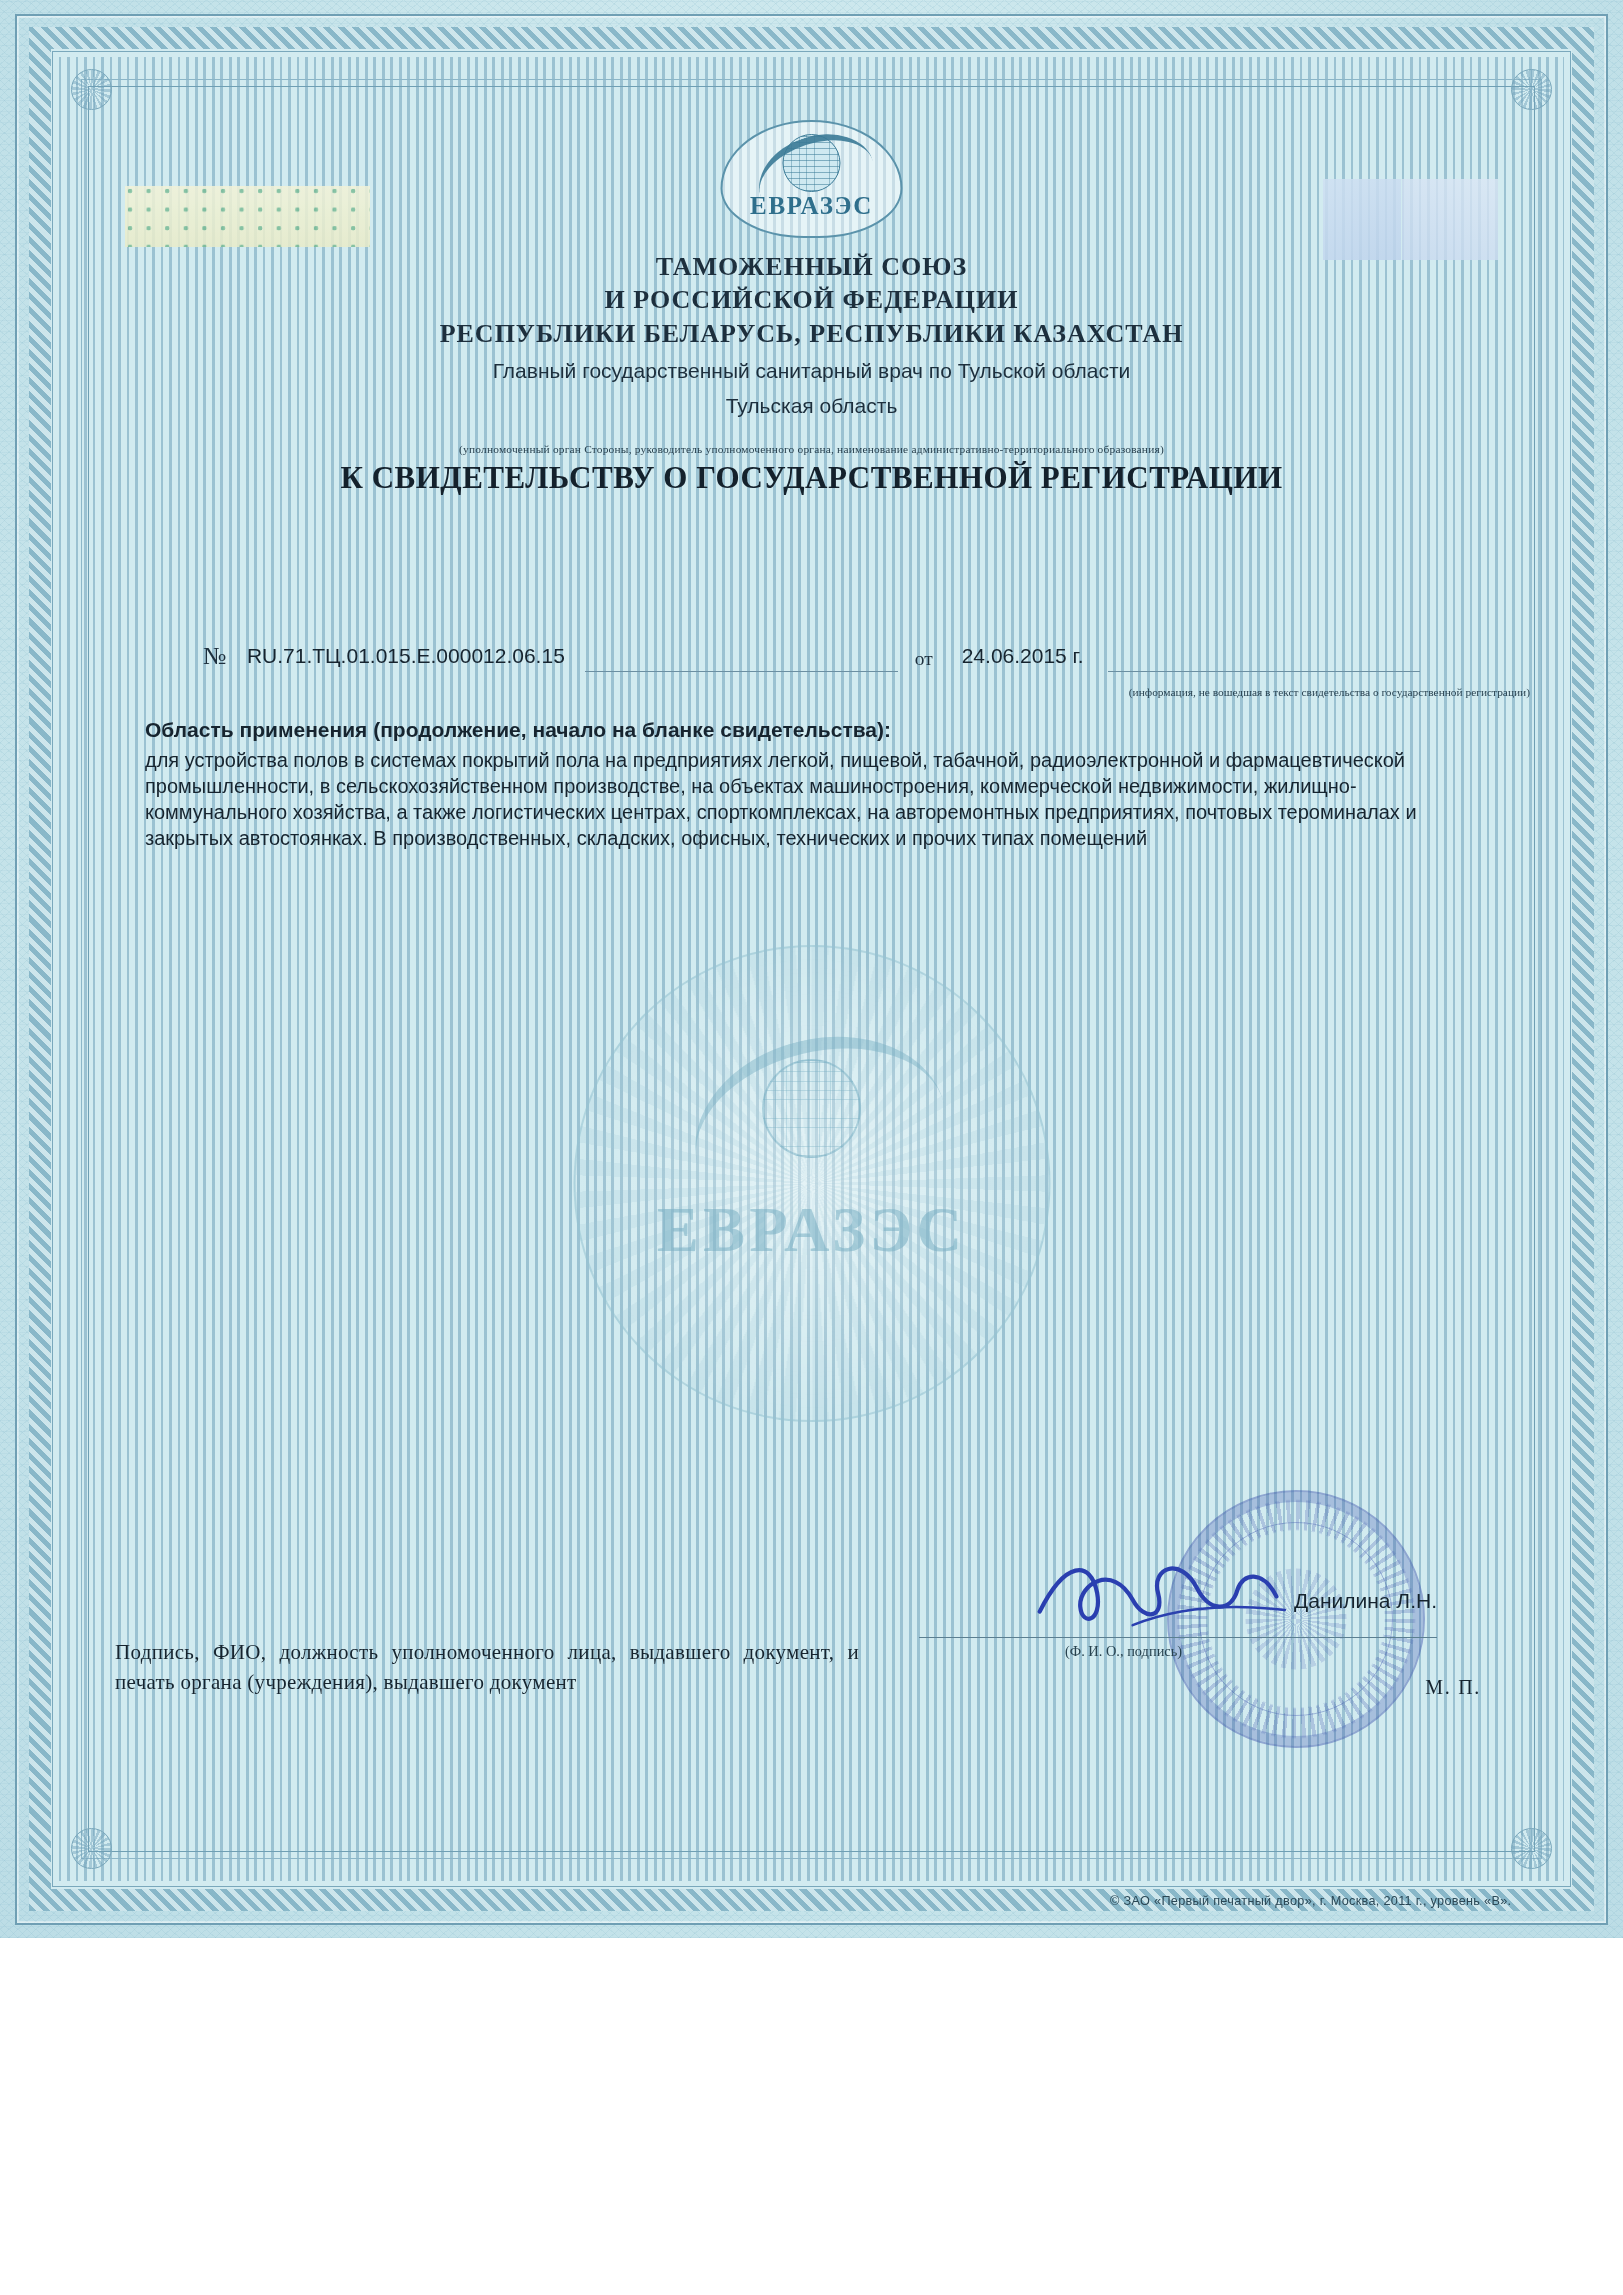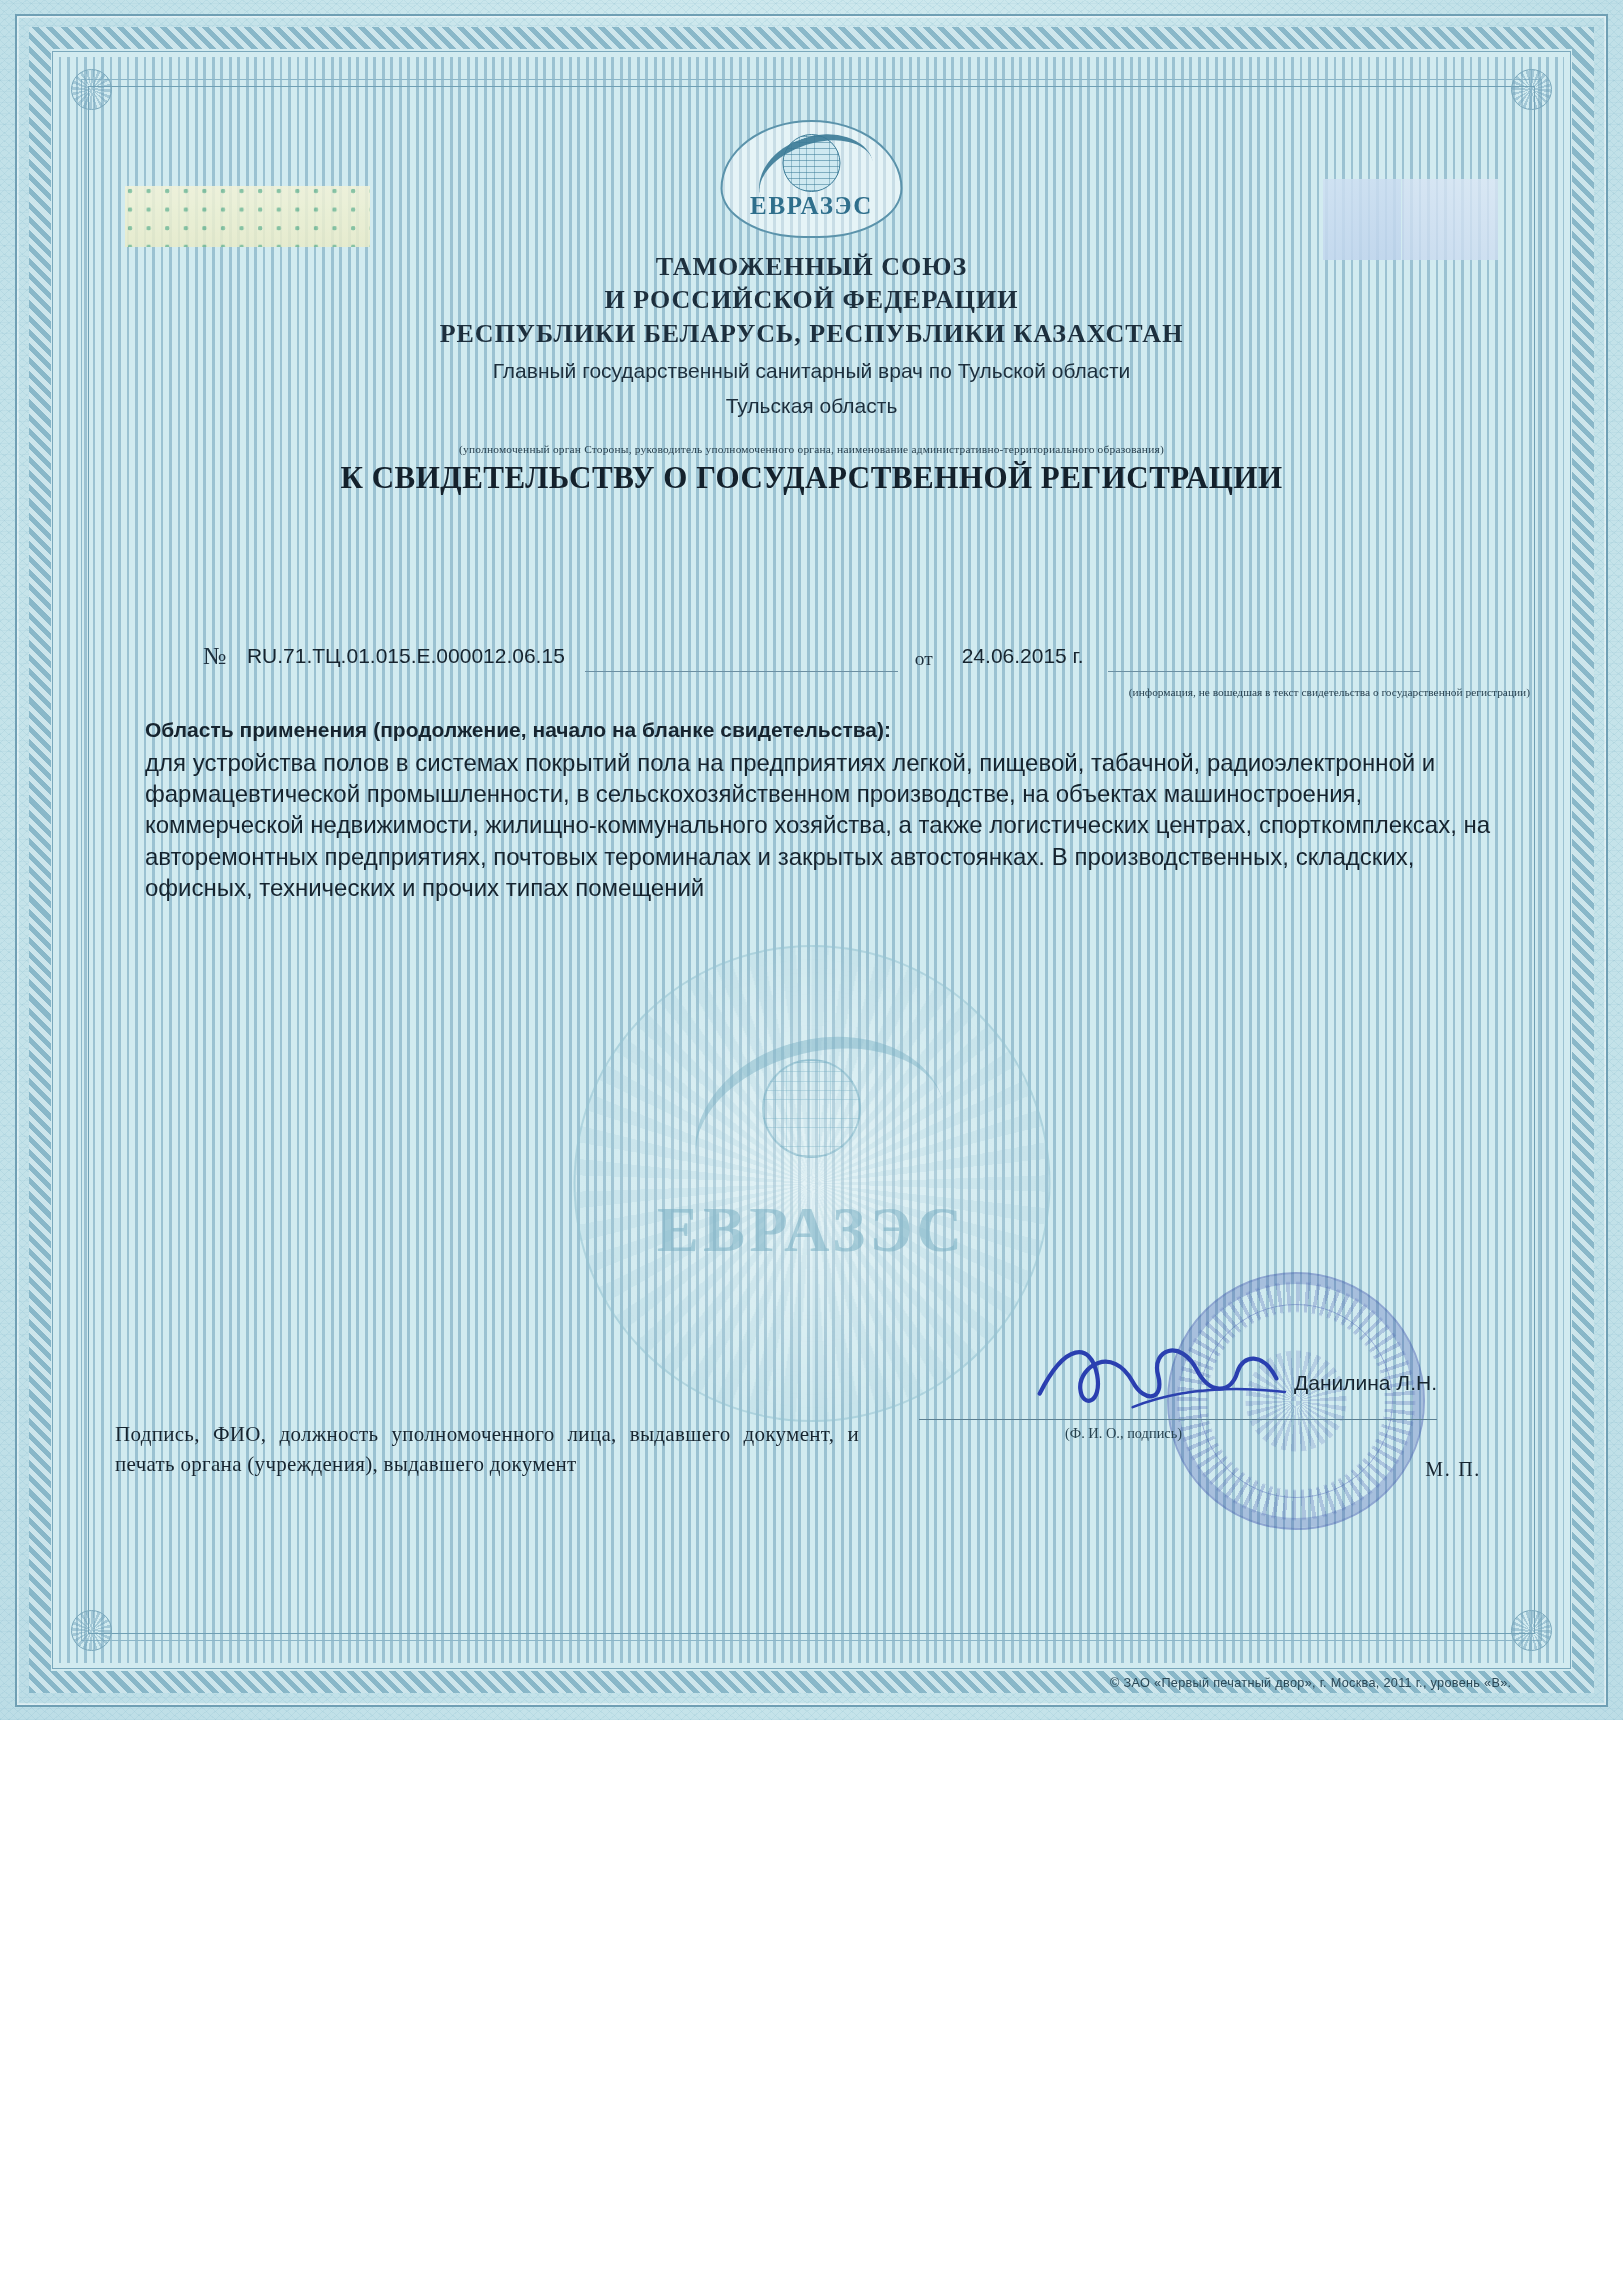--- a/index.html
+++ b/index.html
@@ -10,21 +10,21 @@
   body {
     width: 1623px;
     height: 2295px;
     font-family: "Liberation Sans", sans-serif;
     overflow: hidden;
   }
 
   .page {
     position: relative;
     width: 1623px;
-    height: 1720px;
+    height: 1938px;
     background: #d7eef2;
     overflow: hidden;
   }
 
   
   .bg-base {
     position: absolute;
     inset: 0;
     background:
       radial-gradient(ellipse at 50% 42%, #d9f0f3 0%, #cfe9ee 45%, #c3e2e9 75%, #bcdde6 100%);
@@ -301,21 +301,21 @@
   }
   .body-title {
     font-family: "Liberation Sans", sans-serif;
     font-weight: bold;
     font-size: 21px;
     color: #16242f;
     margin-bottom: 5px;
   }
   .body-text {
     font-family: "Liberation Sans", sans-serif;
-    font-size: 24px;
+    font-size: 20px;
     color: #16242f;
     line-height: 1.30;
     text-align: left;
   }
 
   
   .watermark {
     position: absolute;
     left: 50%;
     top: 854px;

